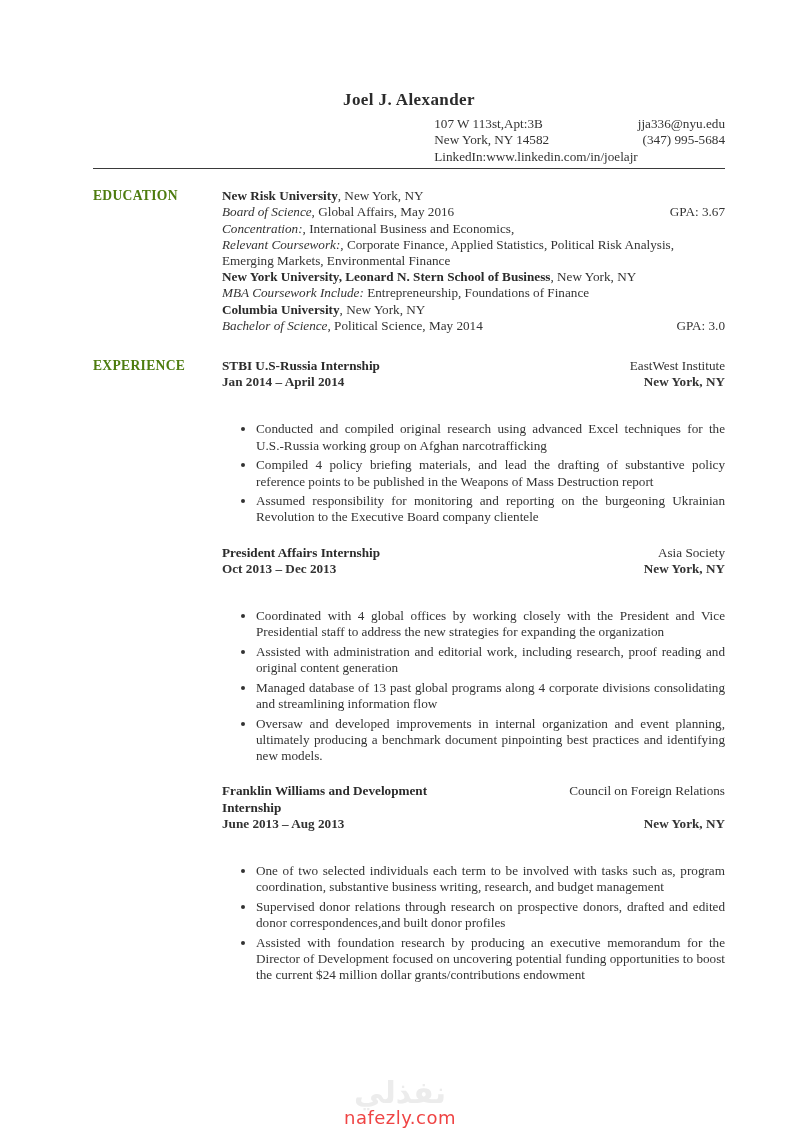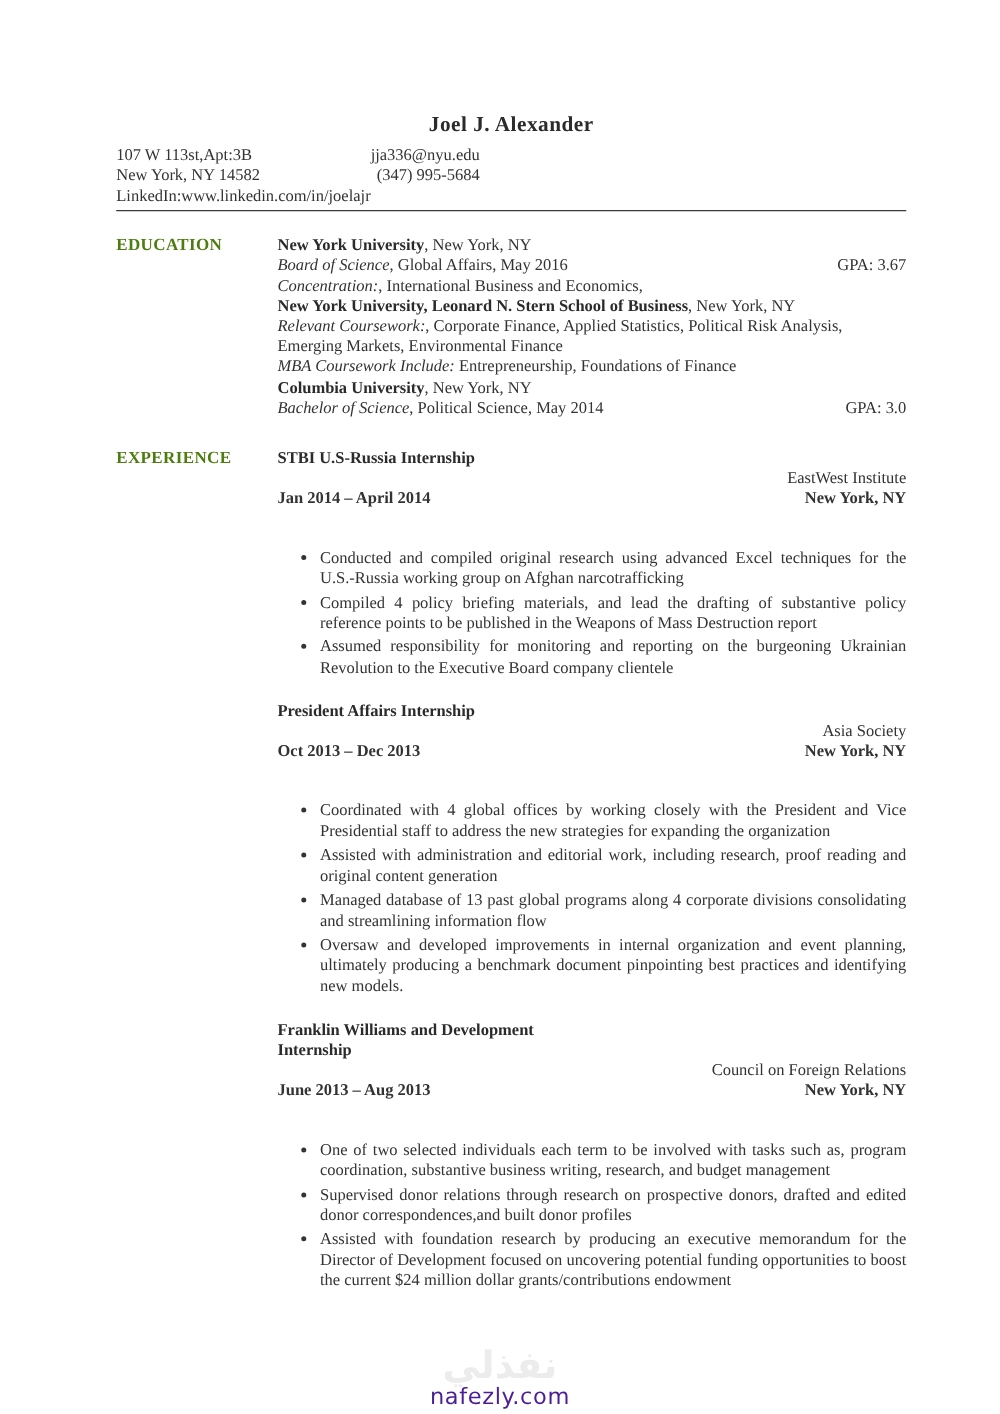--- a/index.html
+++ b/index.html
@@ -20,21 +20,21 @@
     padding-top: 90px;
     text-align: center;
     font-size: 17px;
     font-weight: bold;
     letter-spacing: 0.4px;
     line-height: 20px;
     color: #2b2b2b;
   }
   .contact-row {
     display: flex;
-    justify-content: flex-start;
+    justify-content: flex-end;
     margin-top: 6px;
     font-size: 13.2px;
     line-height: 16.4px;
     border-bottom: 1.4px solid #3a3a3a;
     padding-bottom: 3px;
   }
   .contact-right { text-align: right; }
 
   
   .section { display: flex; align-items: flex-start; }
@@ -56,21 +56,21 @@
   }
 
   
   .edu-line { overflow: hidden; }
   .edu-line .fr { float: right; }
   .lead-b { font-weight: bold; color: #2b2b2b; }
   .lead-i { font-style: italic; }
 
   
   .job + .job { margin-top: 19px; }
-  .job-head { display: flex; justify-content: space-between; flex-direction: column; }
+  .job-head { display: flex; justify-content: space-between; }
   .job-title {
     margin: 0;
     font-size: 13.2px;
     font-weight: bold;
     line-height: 16.2px;
     width: 252px;
     color: #2b2b2b;
   }
   .job-company { text-align: right; white-space: nowrap; }
   .job-sub { display: flex; justify-content: space-between; font-weight: bold; }
@@ -93,21 +93,21 @@
     pointer-events: none;
   }
   .wm-ar {
     font-size: 30px;
     font-weight: bold;
     color: #ececec;
     line-height: 32px;
   }
   .wm-domain {
     font-size: 18px;
-    color: #4c1d95;
+    color: #ef4444;
     line-height: 18px;
     letter-spacing: 0.5px;
   }
 </style>
 </head>
 <body>
 
 <div class="page">
   <div class="content">
 
@@ -123,34 +123,34 @@
           <div>jja336@nyu.edu</div>
           <div>(347) 995-5684</div>
         </div>
       </div>
     </header>
 
     <section class="section education">
       <div class="section-label">EDUCATION</div>
       <div class="section-body">
         <div class="edu-line">
-          <span class="lead-b">New York University</span><span>, New York, NY</span>
+          <span class="lead-b">New Risk University</span><span>, New York, NY</span>
         </div>
         <div class="edu-line">
           <span class="fr">GPA: 3.67</span>
           <span class="lead-i">Board of Science</span><span>, Global Affairs, May 2016</span>
         </div>
         <div class="edu-line">
           <span class="lead-i">Concentration:</span><span>, International Business and Economics,</span>
         </div>
         <div class="edu-line">
+          <span class="lead-i">Relevant Coursework:</span><span>, Corporate Finance, Applied Statistics, Political Risk Analysis, Emerging Markets, Environmental Finance</span>
+        </div>
+        <div class="edu-line">
           <span class="lead-b">New York University, Leonard N. Stern School of Business</span><span>, New York, NY</span>
-        </div>
-        <div class="edu-line">
-          <span class="lead-i">Relevant Coursework:</span><span>, Corporate Finance, Applied Statistics, Political Risk Analysis, Emerging Markets, Environmental Finance</span>
         </div>
         <div class="edu-line">
           <span class="lead-i">MBA Coursework Include:</span><span> Entrepreneurship, Foundations of Finance</span>
         </div>
         <div class="edu-line">
           <span class="lead-b">Columbia University</span><span>, New York, NY</span>
         </div>
         <div class="edu-line">
           <span class="fr">GPA: 3.0</span>
           <span class="lead-i">Bachelor of Science</span><span>, Political Science, May 2014</span>

